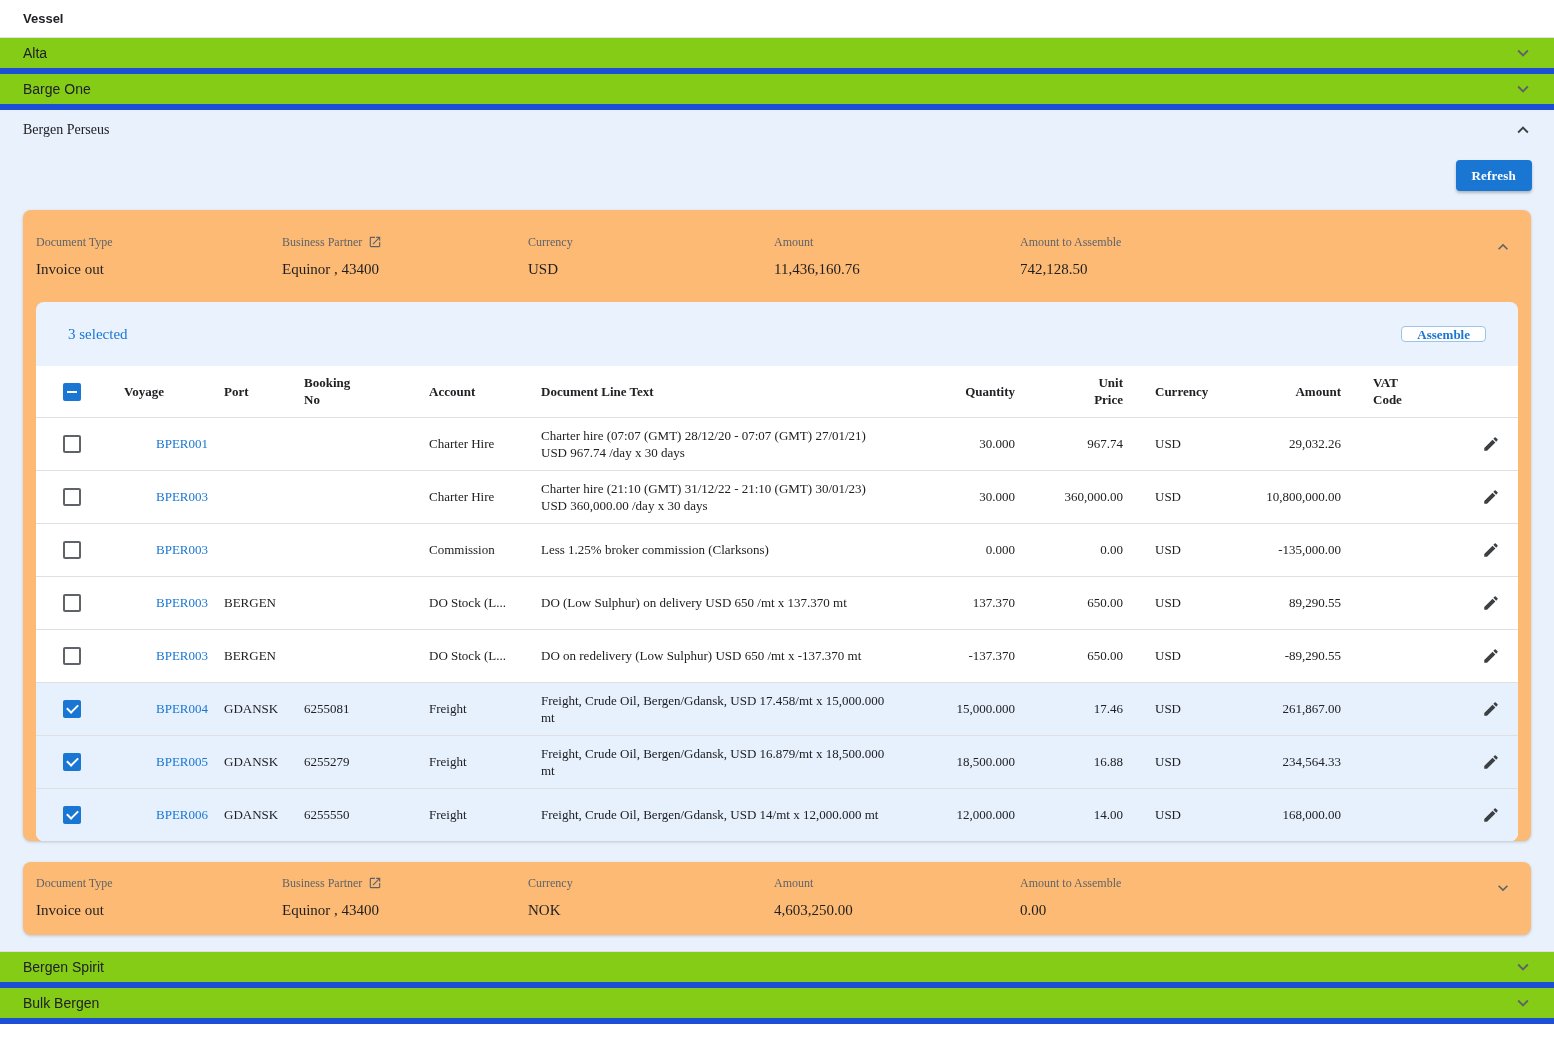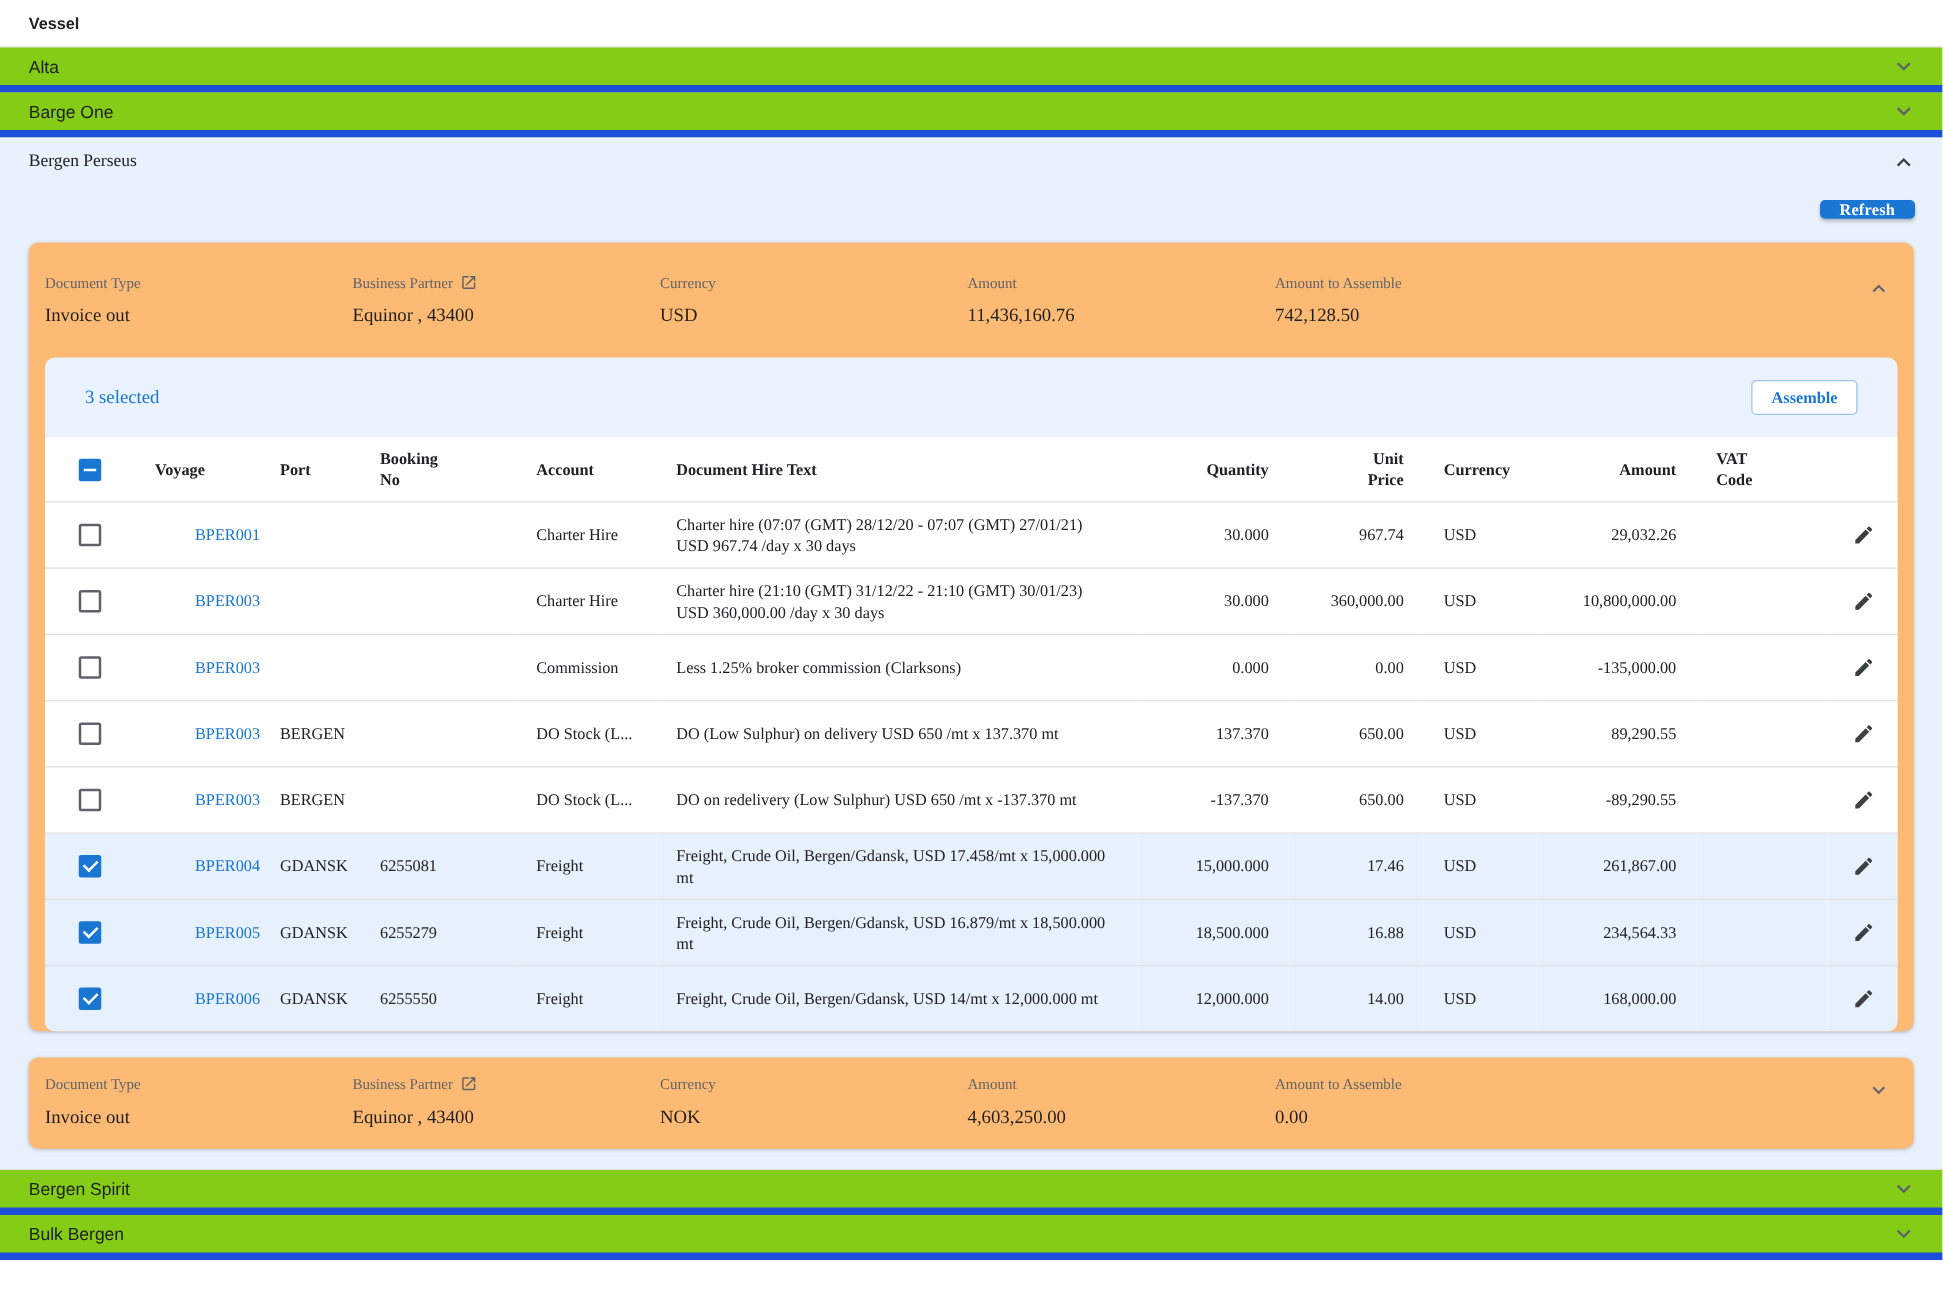--- a/index.html
+++ b/index.html
@@ -25,42 +25,42 @@
 
   section.expanded-section {
     background:#e9f1fc; padding-bottom:16px; border-bottom:1px solid #e0e0e0;font-family:Liberation Serif, serif;
   }
   .expanded-section > .acc-row.exp-head {
     background:transparent; border-bottom:none; height:40px;
   }
   .refresh-row { display:flex; justify-content:flex-end; padding:10px 22px 0; }
   .btn-primary {
     background:#1976d2; color:#fff; border:none; border-radius:4px;
-    height:15px; padding:0 16px; font-size:13px; font-weight:bold;
+    height:31px; padding:0 16px; font-size:13px; font-weight:bold;
     font-family:inherit; letter-spacing:.2px; cursor:pointer;
     box-shadow:0 2px 3px rgba(0,0,0,.25);
   }
   .card {
     background:#fdba74; border-radius:8px; margin:19px 23px 0;
     box-shadow:0 1px 3px rgba(60,64,67,.25);
   }
   .summary { display:flex; align-items:flex-start; padding:25px 16px 24px 13px; }
   .card2 .summary { padding:14px 16px 16px 13px; }
   .field { width:246px; }
   .field-label { font-size:12px; color:#5f6368; display:flex; align-items:center; gap:6px; line-height:14px; }
   .field-value { font-size:15px; color:#1f1f1f; margin-top:11px; line-height:18px; }
   .ext-svg { fill:#5f6368; display:block; }
   .chev-btn { margin-left:auto; background:none; border:none; cursor:pointer; padding:2px; border-radius:50%; }
 
   .panel { background:#e9f2fd; border-radius:8px; margin:0 13px 21px; overflow:hidden; }
   .panel-bar { height:64px; display:flex; align-items:center; justify-content:space-between; padding:0 32px; }
   .sel-count { color:#1976d2; font-size:15px; }
   .btn-outline {
     background:#fff; border:1px solid #9ec3e8; color:#1976d2; border-radius:4px;
-    height:28px; padding:0 15px; font-size:13px; font-weight:bold;
+    height:16px; padding:0 15px; font-size:13px; font-weight:bold;
     font-family:inherit; cursor:pointer;
   }
 
   table.lines { width:100%; border-collapse:collapse; table-layout:fixed; background:#fff; }
   .lines th, .lines td {
     padding:0 16px; vertical-align:middle; text-align:left; overflow:hidden;
   }
   .lines thead th {
     height:51px; font-size:13px; font-weight:bold; color:#202124;
     border-bottom:1px solid #e0e0e0; line-height:17px;
@@ -192,21 +192,21 @@
               <col style="width: 105px;">
               <col style="width: 56px;">
             </colgroup>
           <thead>
               <tr>
                 <th class="col-cb"><span class="cb indeterminate"></span></th>
                 <th><span>Voyage</span></th>
                 <th><span>Port</span></th>
                 <th><span style="display: inline-block; max-width: 55px;">Booking No</span></th>
                 <th><span>Account</span></th>
-                <th><span>Document Hire Text</span></th>
+                <th><span>Document Line Text</span></th>
                 <th class="num"><span>Quantity</span></th>
                 <th class="num"><span style="display: inline-block; max-width: 42px; text-align: right;">Unit Price</span></th>
                 <th><span>Currency</span></th>
                 <th class="num"><span>Amount</span></th>
                 <th><span style="display: inline-block; max-width: 42px;">VAT Code</span></th>
                 <th class="col-edit"></th>
               </tr>
             </thead>
           <tbody>
               <tr>

